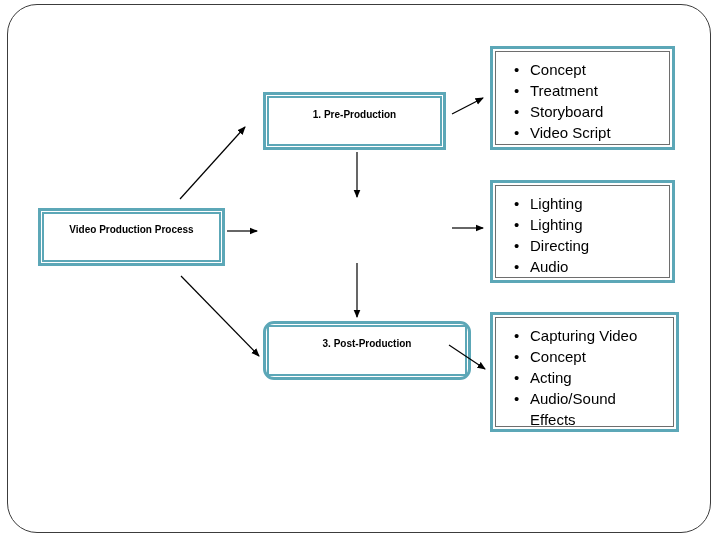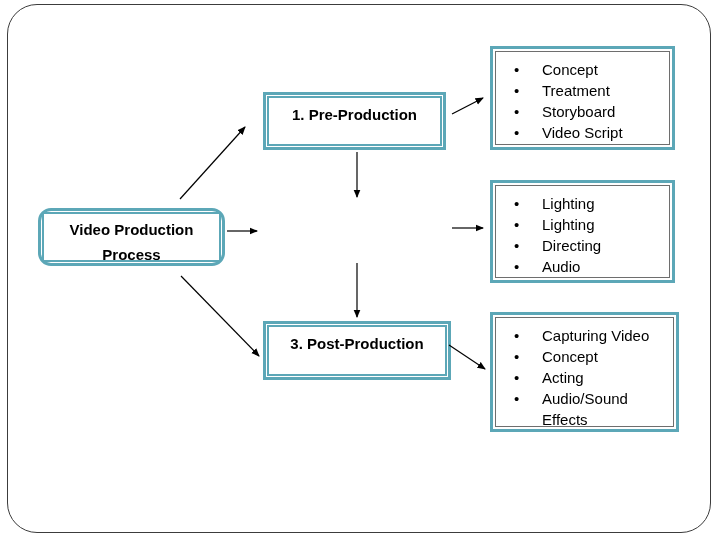--- a/index.html
+++ b/index.html
@@ -21,41 +21,41 @@
   .node {
     position: absolute; background: #ffffff;
     border: 3px solid var(--teal);
   }
   .node::after {
     content: ""; position: absolute; inset: 1px;
     border: 2px solid var(--teal); pointer-events: none;
   }
   .node-label {
     position: relative; z-index: 2;
-    font-weight: bold; font-size: 15px; text-align: center;
+    font-weight: bold; font-size: 10px; text-align: center;
     padding-top: 10px; line-height: 19px;
   }
   .root-label { padding: 6px 10px 0 10px; line-height: 25px; }
   
   .detail {
     position: absolute; background: #ffffff;
     border: 3px solid var(--teal);
   }
   .detail::after {
     content: ""; position: absolute; inset: 2px;
     border: 1px solid #6e6e6e; pointer-events: none;
   }
   .detail-list { position: relative; z-index: 2; padding: 10px 6px 0 21px; }
   .detail-item { display: flex; font-size: 15px; line-height: 21px; }
   .detail-item .bullet { width: 16px; flex: 0 0 16px; }
-  .detail-item .txt { max-width: 130px; margin-left: 12px; }
-  #root-node  { left: 38px;  top: 208px; width: 187px; height: 58px; border-radius: 13px; }
+  .detail-item .txt { max-width: 130px; }
+  #root-node  { left: 38px;  top: 208px; width: 187px; height: 58px; }
   #stage-pre  { left: 263px; top: 92px;  width: 183px; height: 58px; }
   #stage-prod { left: 263px; top: 202px; width: 184px; height: 58px; }
-  #stage-post { left: 263px; top: 321px; width: 188px; height: 59px; }
+  #stage-post { left: 263px; top: 321px; width: 208px; height: 59px; border-radius: 11px; }
   #detail-pre  { left: 490px; top: 46px;  width: 185px; height: 104px; }
   #detail-prod { left: 490px; top: 180px; width: 185px; height: 103px; }
   #detail-post { left: 490px; top: 312px; width: 189px; height: 120px; }
   .connector-layer {
     position: absolute; left: 0; top: 0;
     width: 720px; height: 540px; pointer-events: none; z-index: 3;
   }
 </style>
 </head>
 <body>

